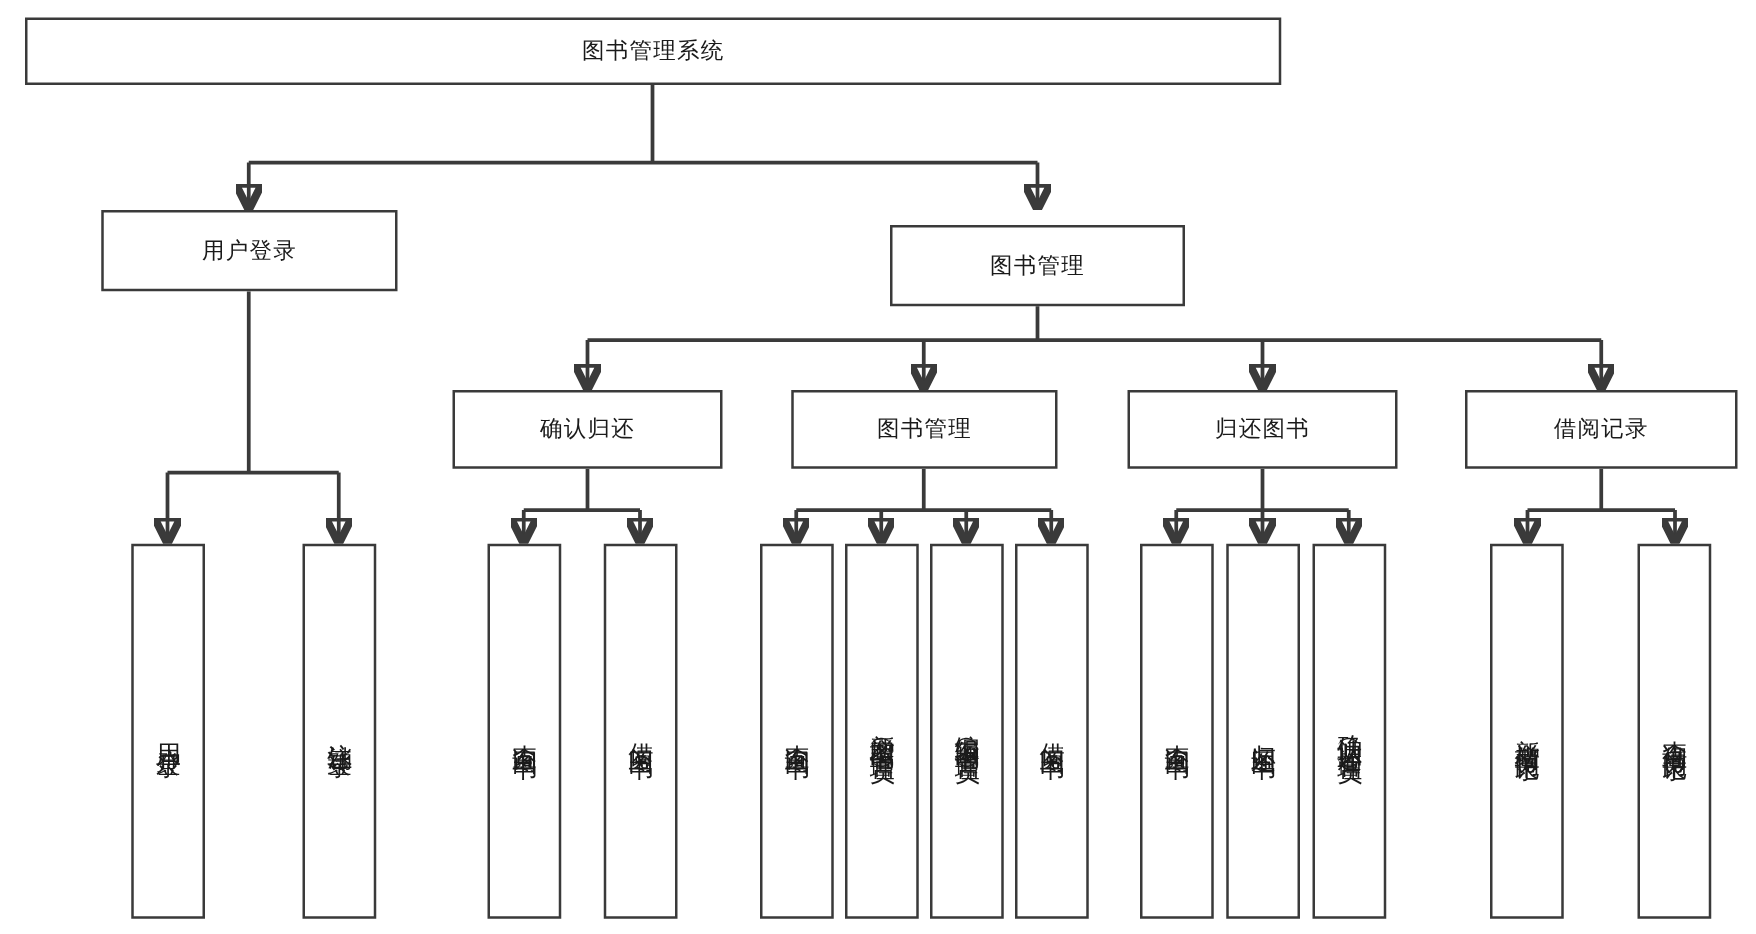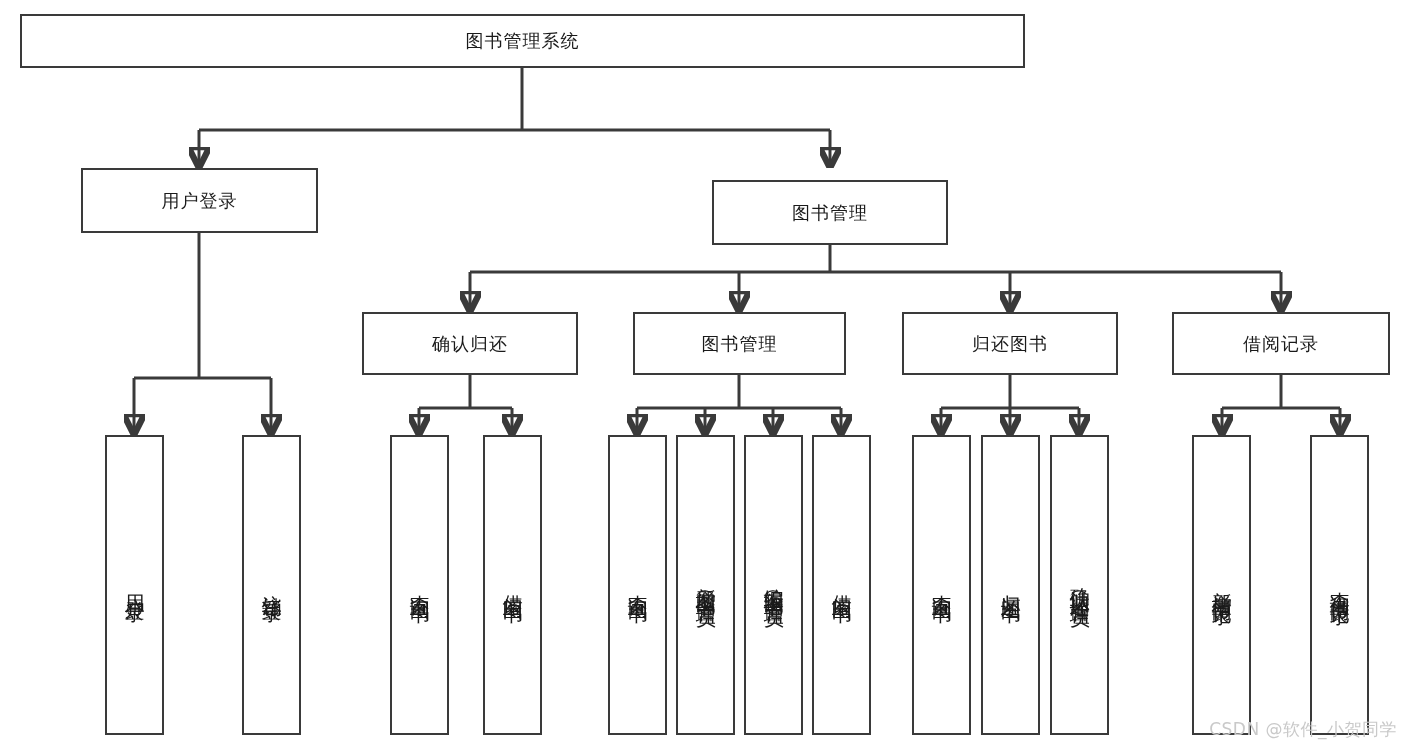--- a/index.html
+++ b/index.html
@@ -185,15 +185,14 @@
     <span class="vtext">确认归还（管理员）</span>
   </div>
 
   <div class="node v" style="left:1192px;top:435px;width:59px;height:300px;">
     <span class="vtext">新增借阅记录</span>
   </div>
   <div class="node v" style="left:1310px;top:435px;width:59px;height:300px;">
     <span class="vtext">查询借阅记录</span>
   </div>
 
-  <div class="watermark">CSDN @软件_小贺同学</div>
 
 </div>
 
 </body></html>

